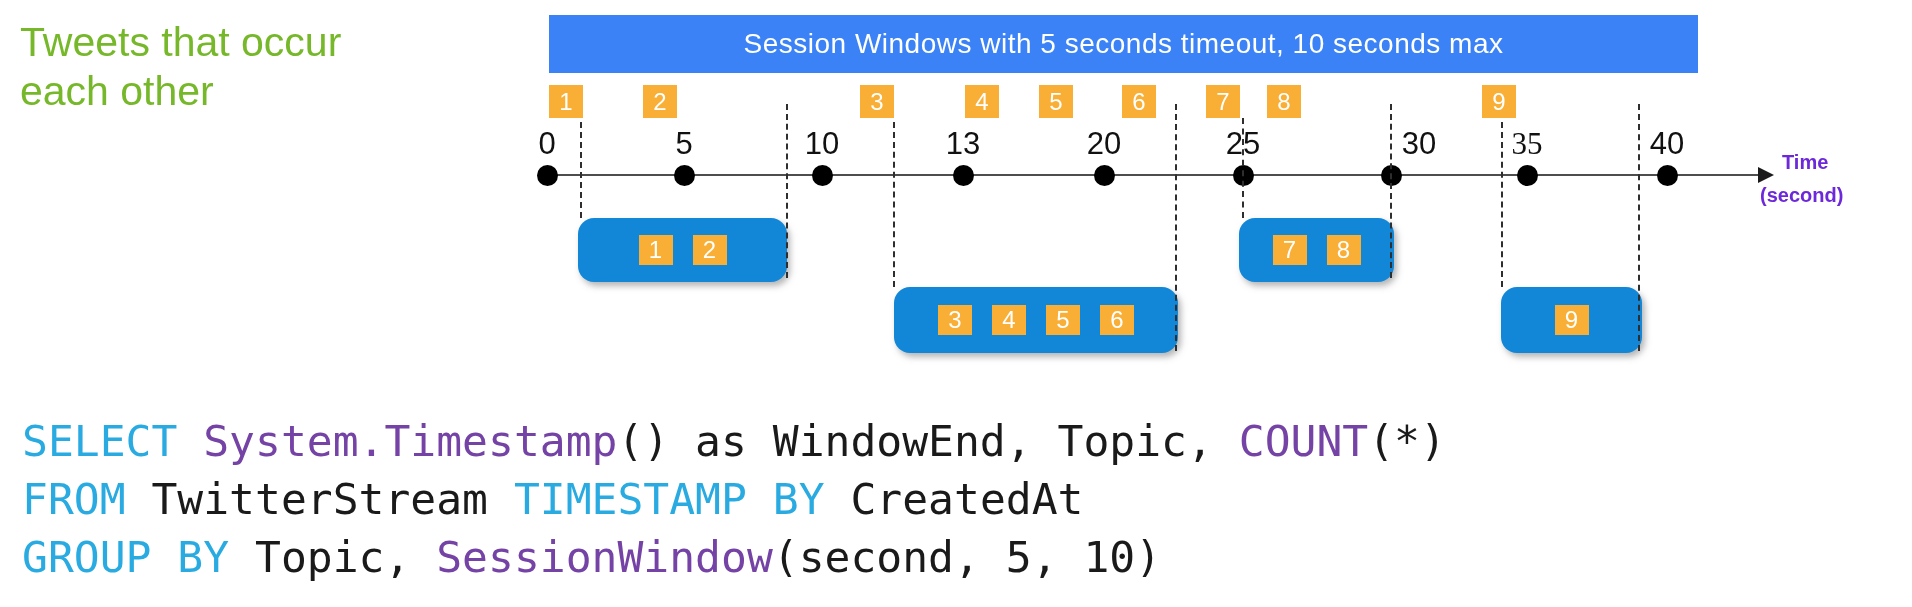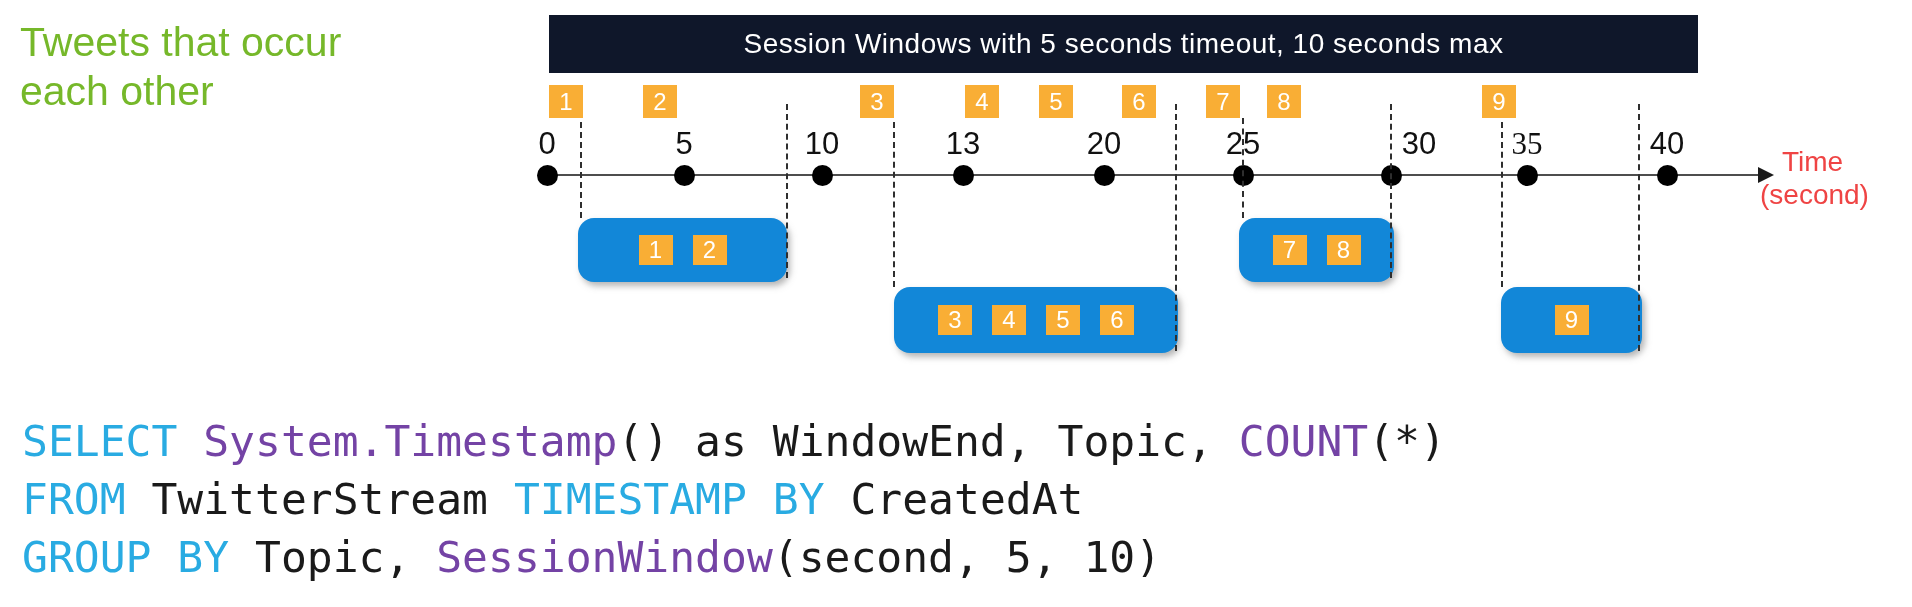--- a/index.html
+++ b/index.html
@@ -13,21 +13,21 @@
   .banner{position:absolute;left:549px;top:15px;width:1149px;height:58px;
     display:flex;align-items:center;justify-content:center;
     font-size:28px;font-weight:300;letter-spacing:.5px;}
   
   .axis-line{position:absolute;top:174px;height:2px;background:#4d4d4d;z-index:0;}
   .axis-arrow{position:absolute;width:0;height:0;border-left:16px solid #1a1a1a;
     border-top:8px solid transparent;border-bottom:8px solid transparent;z-index:0;}
   .dot{position:absolute;width:21px;height:21px;border-radius:50%;background:#000;z-index:2;}
   .tick-label{position:absolute;top:126px;width:80px;text-align:center;
     font-size:31px;color:#111;z-index:1;}
-  .time-label{position:absolute;font-size:28px;font-weight:400;color:#ef4444;line-height:32px;}
+  .time-label{position:absolute;font-size:20px;font-weight:700;color:#6d28d9;line-height:32px;}
   .event-marker{position:absolute;top:85px;width:34px;height:33px;
     display:flex;align-items:center;justify-content:center;
     color:#fff;font-size:24px;z-index:2;}
   .boundary{position:absolute;width:0;border-left:2px dashed #2e2e2e;z-index:4;}
   .session-window{position:absolute;border-radius:16px;z-index:3;
     display:flex;align-items:center;justify-content:center;gap:20px;
     box-shadow:3px 4px 6px rgba(110,110,110,.5);}
   .event-chip{width:34px;height:30px;display:flex;align-items:center;justify-content:center;
     color:#fff;font-size:24px;flex:0 0 auto;}
   
@@ -36,21 +36,21 @@
     font-size:43px;line-height:58px;white-space:pre;}
 </style>
 </head>
 <body>
 
 <div class="headline" style="color: rgb(118, 184, 42);">
   <div>Tweets that occur</div>
   <div>each other</div>
 </div>
 
-<div class="banner" style="background: #0f172a; color: rgb(255, 255, 255);">
+<div class="banner" style="background: #3b82f6; color: rgb(255, 255, 255);">
   <span>Session Windows with 5 seconds timeout, 10 seconds max</span>
 </div>
 
 <div>
   <div class="axis-line" id="axis-line" style="left: 547px; width: 1211px; top: 174px;"></div>
   <div class="axis-arrow" id="axis-arrow" style="left: 1758px; top: 167px;"></div>
   <div id="ticks">
       <div class="dot" style="left: 537px; top: 165px; background: rgb(0, 0, 0);"></div>
       <div class="tick-label" style="left: 507px;">0</div>
       <div class="dot" style="left: 674px; top: 165px; background: rgb(0, 0, 0);"></div>

